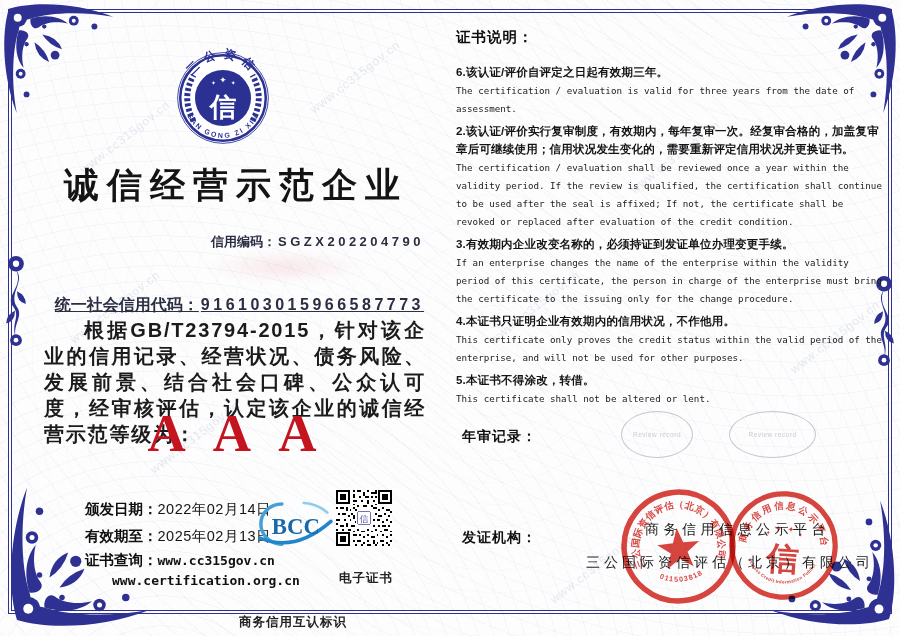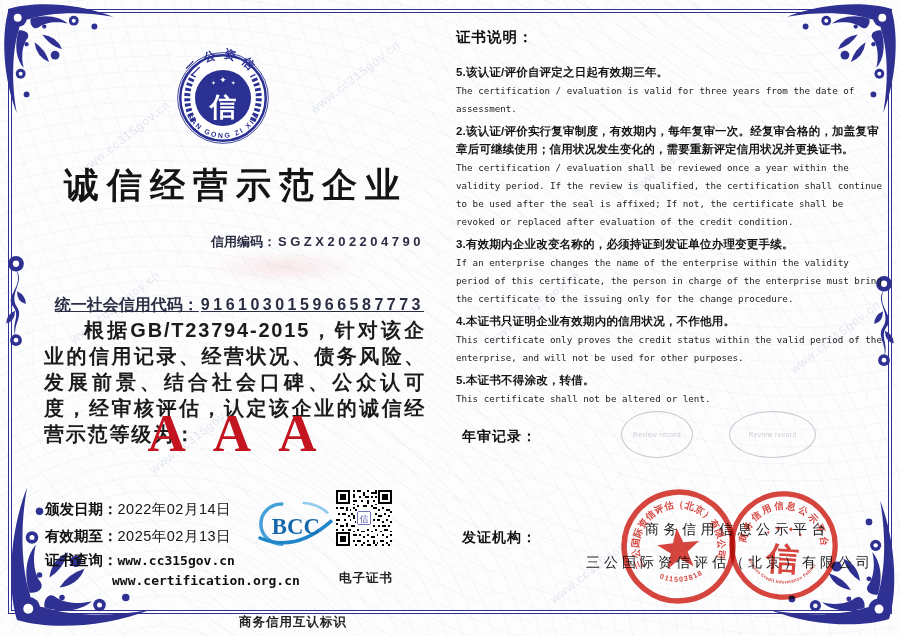--- a/index.html
+++ b/index.html
@@ -24,21 +24,21 @@
   .code-line .val{letter-spacing:3.5px;margin-left:2px;}
   .credit-line{top:233px;}
   .uscc-line{top:295px;font-size:16px;text-decoration:underline;}
   .redacted{position:absolute;left:205px;top:250px;width:160px;height:34px;
     background:radial-gradient(ellipse at center, rgba(225,90,90,.13), rgba(225,90,90,0) 70%);filter:blur(2px);}
   .statement{position:absolute;left:44px;top:317px;width:382px;font-size:20px;line-height:26px;
     font-weight:bold;color:#1b1b1b;letter-spacing:1.8px;text-indent:2em;text-align:justify;}
   .grade{position:absolute;left:40px;top:403px;width:384px;display:flex;justify-content:center;}
   .grade span{font-family:"Liberation Serif",serif;font-weight:bold;font-size:53px;color:#c41420;letter-spacing:27px;margin-right:-27px;}
   .meta-row{position:absolute;left:45px;font-size:14.5px;white-space:nowrap;}
-  .meta-row .lbl{font-weight:bold;color:#0e0e0e;}
+  .meta-row .lbl{font-weight:bold;color:#0e0e0e;margin-left:40px;}
   .meta-row .v{color:#151515;letter-spacing:.5px;margin-top:24px;}
   .meta-row .url{font-family:"DejaVu Sans Mono",monospace;font-weight:bold;font-size:13px;letter-spacing:0;}
   .bcc-box{position:absolute;left:253px;top:497px;width:84px;height:54px;}
   .qr-box{position:absolute;left:336px;top:490px;width:56px;height:56px;}
   .cap{position:absolute;font-size:12.5px;color:#222;font-weight:bold;letter-spacing:1px;text-align:center;}
   .cap.bcc-cap{left:218px;top:570px;width:150px;margin-top:44px;}
   .cap.qr-cap{left:326px;top:570px;width:80px;}
   .right-col{position:absolute;left:456px;top:28px;width:426px;}
   .rc-head{font-size:14.5px;font-weight:bold;color:#0d0d0d;letter-spacing:1px;margin:0 0 16px 0;}
   .item-zh{font-size:11.5px;font-weight:bold;color:#141414;line-height:18px;margin:4px 0 1px 0;letter-spacing:.2px;}
@@ -218,21 +218,21 @@
     </g>
     <rect x="10.5" y="10.5" width="8" height="8" fill="#fff" rx="1"></rect>
     <rect x="11" y="11" width="7" height="7" fill="none" stroke="#6a6fb5" stroke-width="0.5" rx="1"></rect>
     <text x="14.5" y="16.4" font-size="4.6" fill="#4347a0" text-anchor="middle">信</text>
   </svg>
   <div class="cap qr-cap">电子证书</div>
 
   <div class="right-col">
     <p class="rc-head">证书说明：</p>
 
-    <p class="item-zh">5.该认证/评价自评定之日起有效期三年。</p>
+    <p class="item-zh">6.该认证/评价自评定之日起有效期三年。</p>
     <p class="item-en">The certification / evaluation is valid for three years from the date of assessment.</p>
 
     <p class="item-zh">2.该认证/评价实行复审制度，有效期内，每年复审一次。经复审合格的，加盖复审章后可继续使用；信用状况发生变化的，需要重新评定信用状况并更换证书。</p>
     <p class="item-en">The certification / evaluation shall be reviewed once a year within the validity period. If the review is qualified, the certification shall continue to be used after the seal is affixed; If not, the certificate shall be revoked or replaced after evaluation of the credit condition.</p>
 
     <p class="item-zh">3.有效期内企业改变名称的，必须持证到发证单位办理变更手续。</p>
     <p class="item-en">If an enterprise changes the name of the enterprise within the validity period of this certificate, the person in charge of the enterprise must bring the certificate to the issuing only for the change procedure.</p>
 
     <p class="item-zh">4.本证书只证明企业有效期内的信用状况，不作他用。</p>
     <p class="item-en">This certificate only proves the credit status within the valid period of the enterprise, and will not be used for other purposes.</p>

